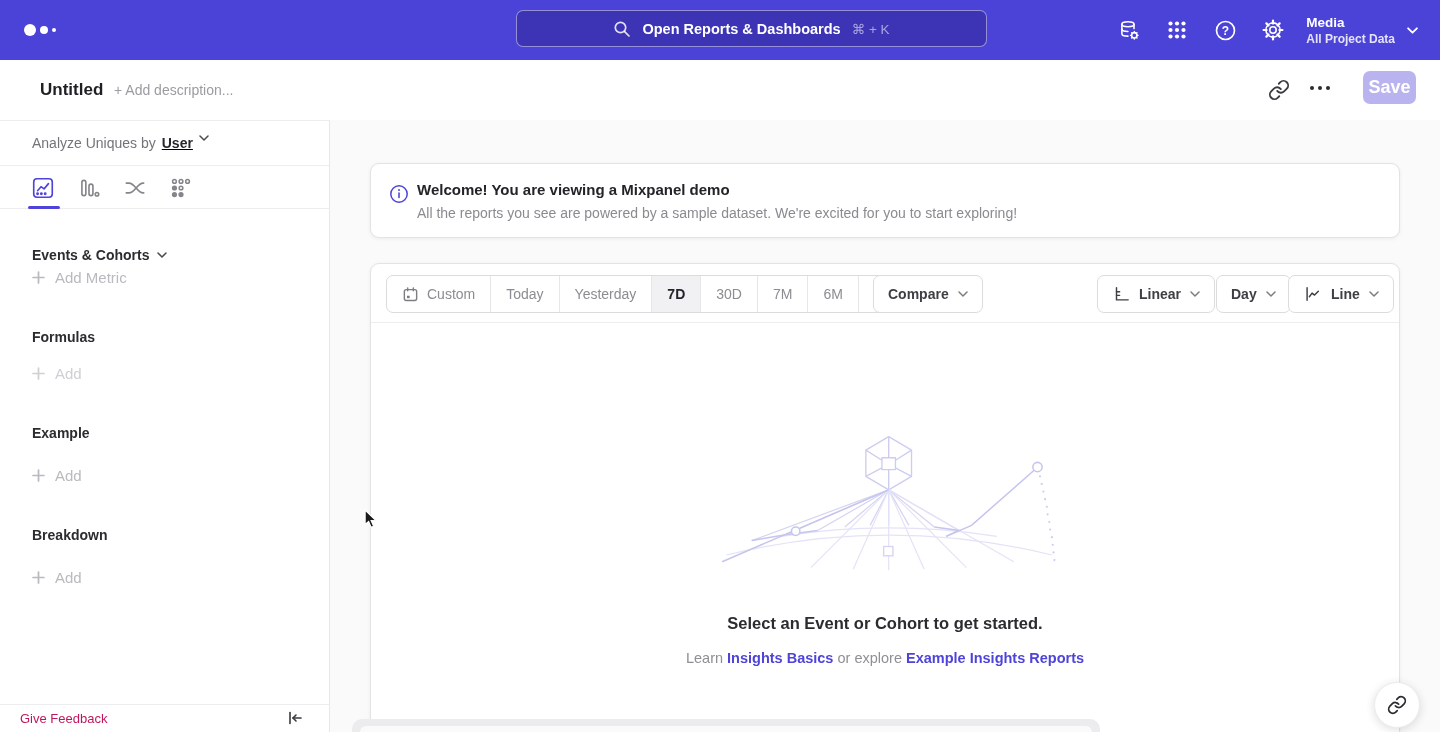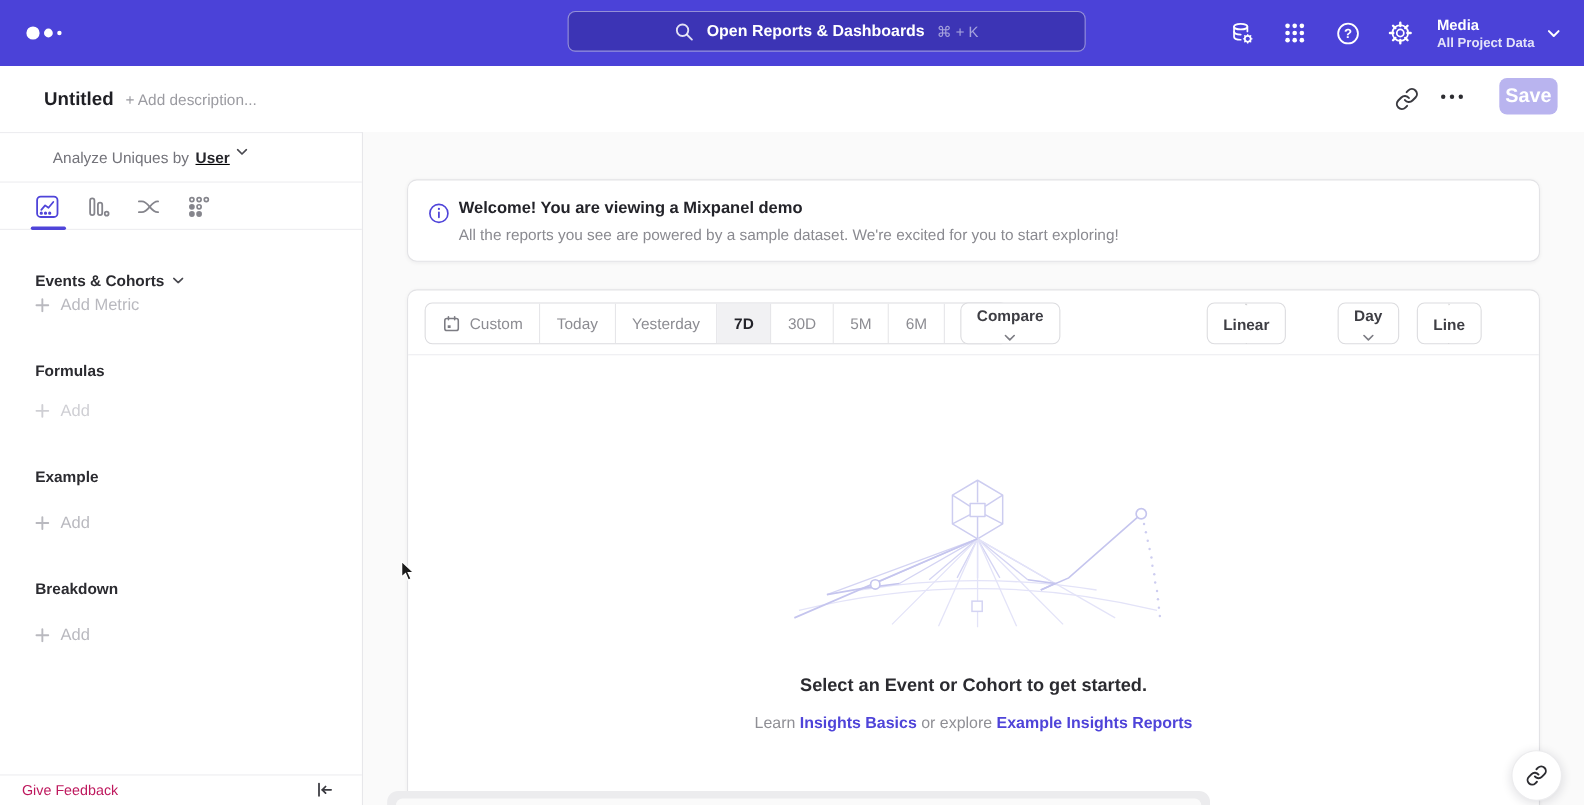--- a/index.html
+++ b/index.html
@@ -37,21 +37,21 @@
   .r-more { position:absolute; left:1310px; top:26px; display:flex; gap:4px; cursor:pointer; }
   .r-more i { width:4px; height:4px; border-radius:50%; background:#2c2c31; display:block; }
   .save-btn { position:absolute; left:1363px; top:71px; width:53px; height:33px; border:none;
     background:#b9b4ef; color:#fff; font-size:18px; font-weight:700; border-radius:7px;
     font-family:inherit; cursor:default; }
 
   
   .sidebar { position:absolute; left:0; top:120px; width:330px; height:612px; background:#fff;
     border-right:1px solid #e7e7ea; border-top:1px solid #ededf0; }
   .analyze-row { position:absolute; left:0; top:0; width:100%; height:45px; border-bottom:1px solid #ededf0;
-    display:flex; align-items:center; padding-left:48px; gap:6px; }
+    display:flex; align-items:center; padding-left:32px; gap:6px; }
   .analyze-prefix { font-size:14px; color:#73737a; }
   .analyze-picker { display:flex; align-items:flex-start; gap:6px; cursor:pointer;text-decoration:underline; }
   .analyze-value { font-size:14px; color:#26262b; font-weight:600; }
   .tabs-row { position:absolute; left:0; top:46px; width:100%; height:42px; border-bottom:1px solid #ededf0; }
   .tab { position:absolute; top:8px; width:26px; height:26px; display:flex; align-items:center; justify-content:center;
     color:#85858c; cursor:pointer; }
   .tab.sel { color:#4f44d9; }
   .tab-underline { position:absolute; left:28px; bottom:-1px; width:32px; height:3px; border-radius:2px; background:#4f44d9; }
   .sec-title { position:absolute; left:32px; font-size:14px; font-weight:700; color:#2b2b30;
     display:flex; align-items:center; gap:8px; }
@@ -81,21 +81,21 @@
   .seg { position:absolute; left:15px; top:11px; height:38px; display:flex; align-items:stretch;
     border:1px solid #dcdcdf; border-radius:7px; background:#fff; overflow:hidden; }
   .seg-item { display:flex; align-items:center; justify-content:center; gap:8px; padding:0 15px;
     font-size:14px; color:#8c8c92; border-right:1px solid #e6e6e9; cursor:pointer; white-space:nowrap; }
   .seg-item:last-child { border-right:none; }
   .seg-item.sel { background:#f1f1f3; color:#232329; font-weight:600; }
   .seg-item .cal { color:#7c7c83; }
 
   .ctl-btn { position:absolute; top:11px; height:38px; background:#fff; border:1px solid #dcdcdf; border-radius:7px;
     display:flex; align-items:center; justify-content:center; gap:9px; padding:0 14px;
-    font-family:inherit; font-size:14px; font-weight:600; color:#3e3e44; cursor:pointer;flex-direction:column; }
+    font-family:inherit; font-size:14px; font-weight:600; color:#3e3e44; cursor:pointer; }
   .ctl-btn svg.chev { color:#7c7c83; }
 
   .empty-illust { position:absolute; left:330px; top:158px; width:372px; height:156px; }
   .empty-title { position:absolute; left:0; top:350px; width:100%; text-align:center;
     font-size:16.5px; font-weight:700; color:#2b2b30; }
   .empty-links { position:absolute; left:0; top:386px; width:100%; text-align:center;
     font-size:14.5px; color:#8f8f95; }
   .empty-links .lnk { color:#4f44d9; font-weight:600; cursor:pointer;margin-top:18px; }
 
   .bottom-sheet { position:absolute; left:22px; top:599px; width:748px; height:13px;
@@ -333,21 +333,21 @@
         <div class="seg-item">
             <span>Yesterday</span>
           </div>
         <div class="seg-item sel">
             <span>7D</span>
           </div>
         <div class="seg-item">
             <span>30D</span>
           </div>
         <div class="seg-item">
-            <span>5M</span>
+            <span>7M</span>
           </div>
         <div class="seg-item">
             <span>6M</span>
           </div>
         <div class="seg-item">
             <span>12M</span>
           </div>
       </div>
 
       <button class="ctl-btn" style="left:502px">

